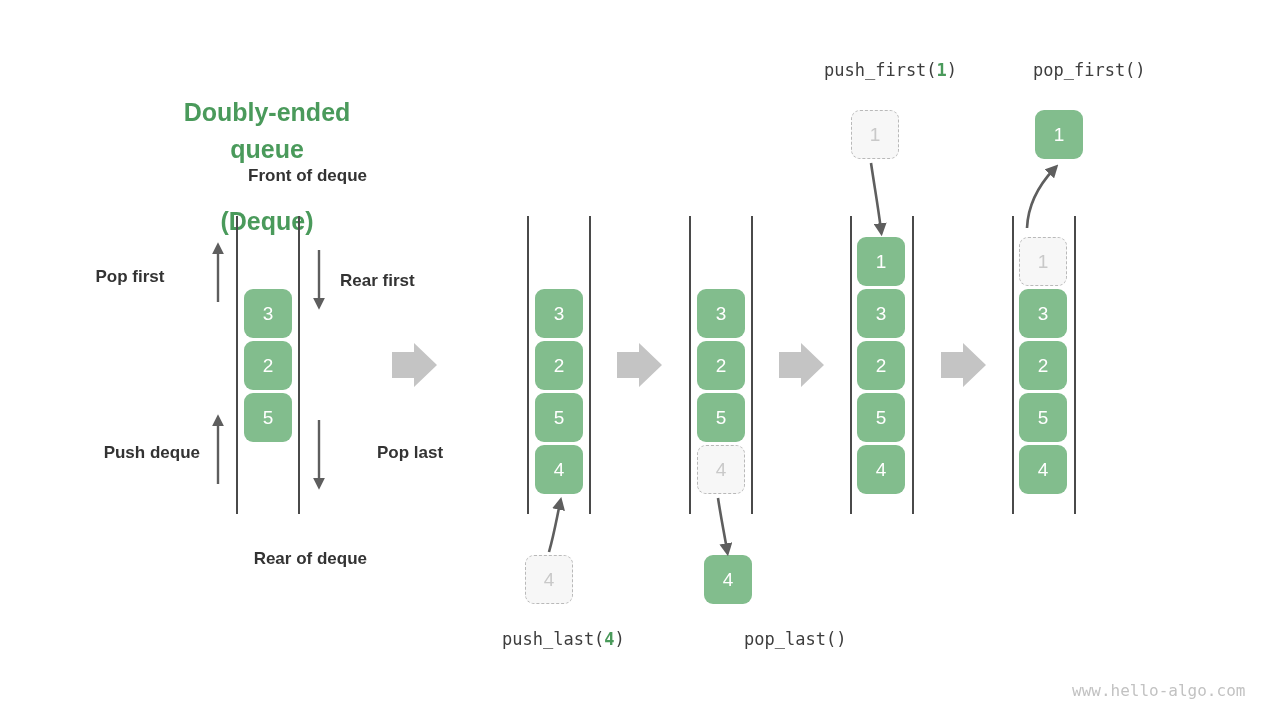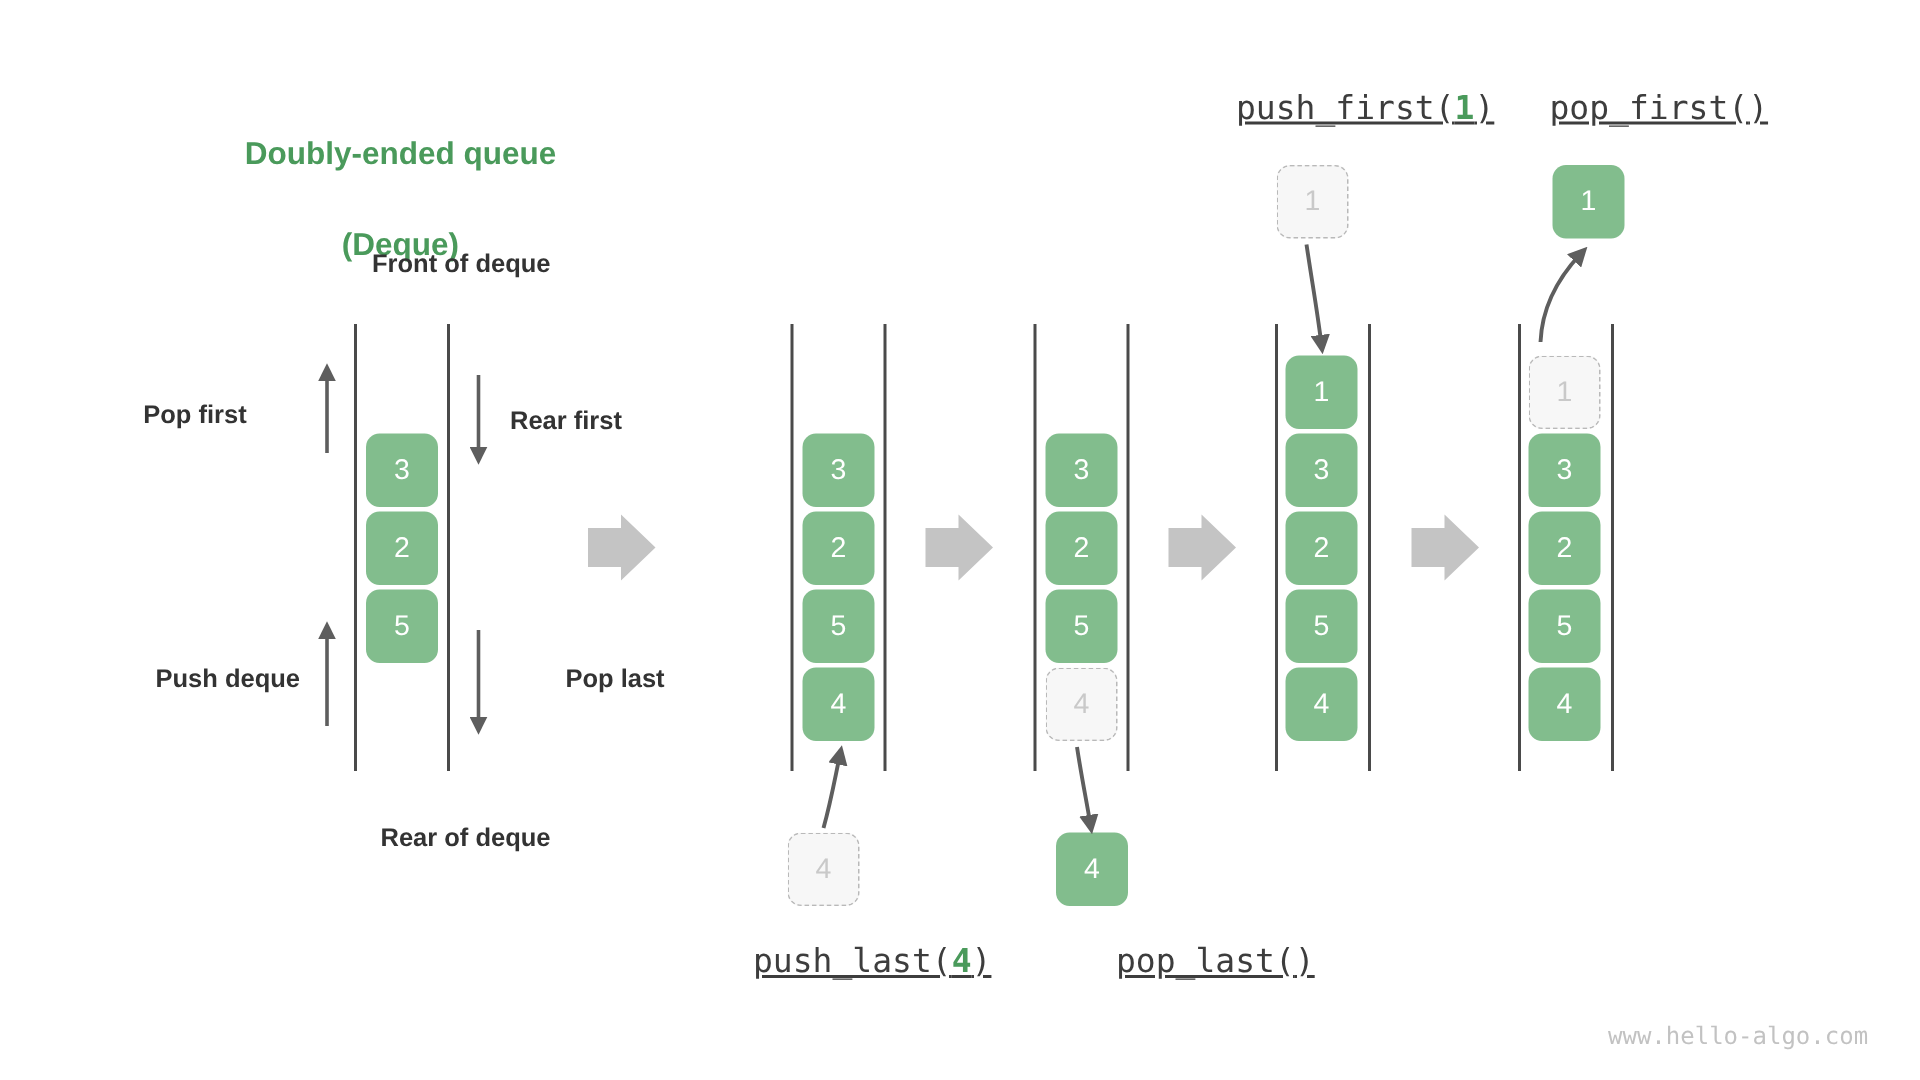--- a/index.html
+++ b/index.html
@@ -10,41 +10,40 @@
     overflow:hidden;
     position:relative;
   }
   #stage{position:absolute;left:0;top:0;width:1280px;height:720px;}
 
   
   .title{
     position:absolute;
     text-align:center;
     font-weight:bold;
-    font-size:21px;
+    font-size:25px;
     color:#4a9a5b;
     line-height:1.45;
     white-space:pre-line;
   }
   .caption{
     position:absolute;
     font-weight:bold;
     font-size:17px;
     color:#333333;
     text-align:right;
     white-space:nowrap;
   }
   .oplabel{
     position:absolute;
     font-family:"DejaVu Sans Mono", monospace;
-    font-size:22px;
+    font-size:17px;
     color:#3d3d3d;
     white-space:nowrap;
     letter-spacing:0px;
-    text-decoration:underline;
   }
   .oplabel .arg{color:#4a9a5b;font-weight:bold;}
   .watermark{
     position:absolute;
     font-family:"DejaVu Sans Mono", monospace;
     font-size:16px;
     color:#c2c2c2;
     white-space:nowrap;
   }
 

